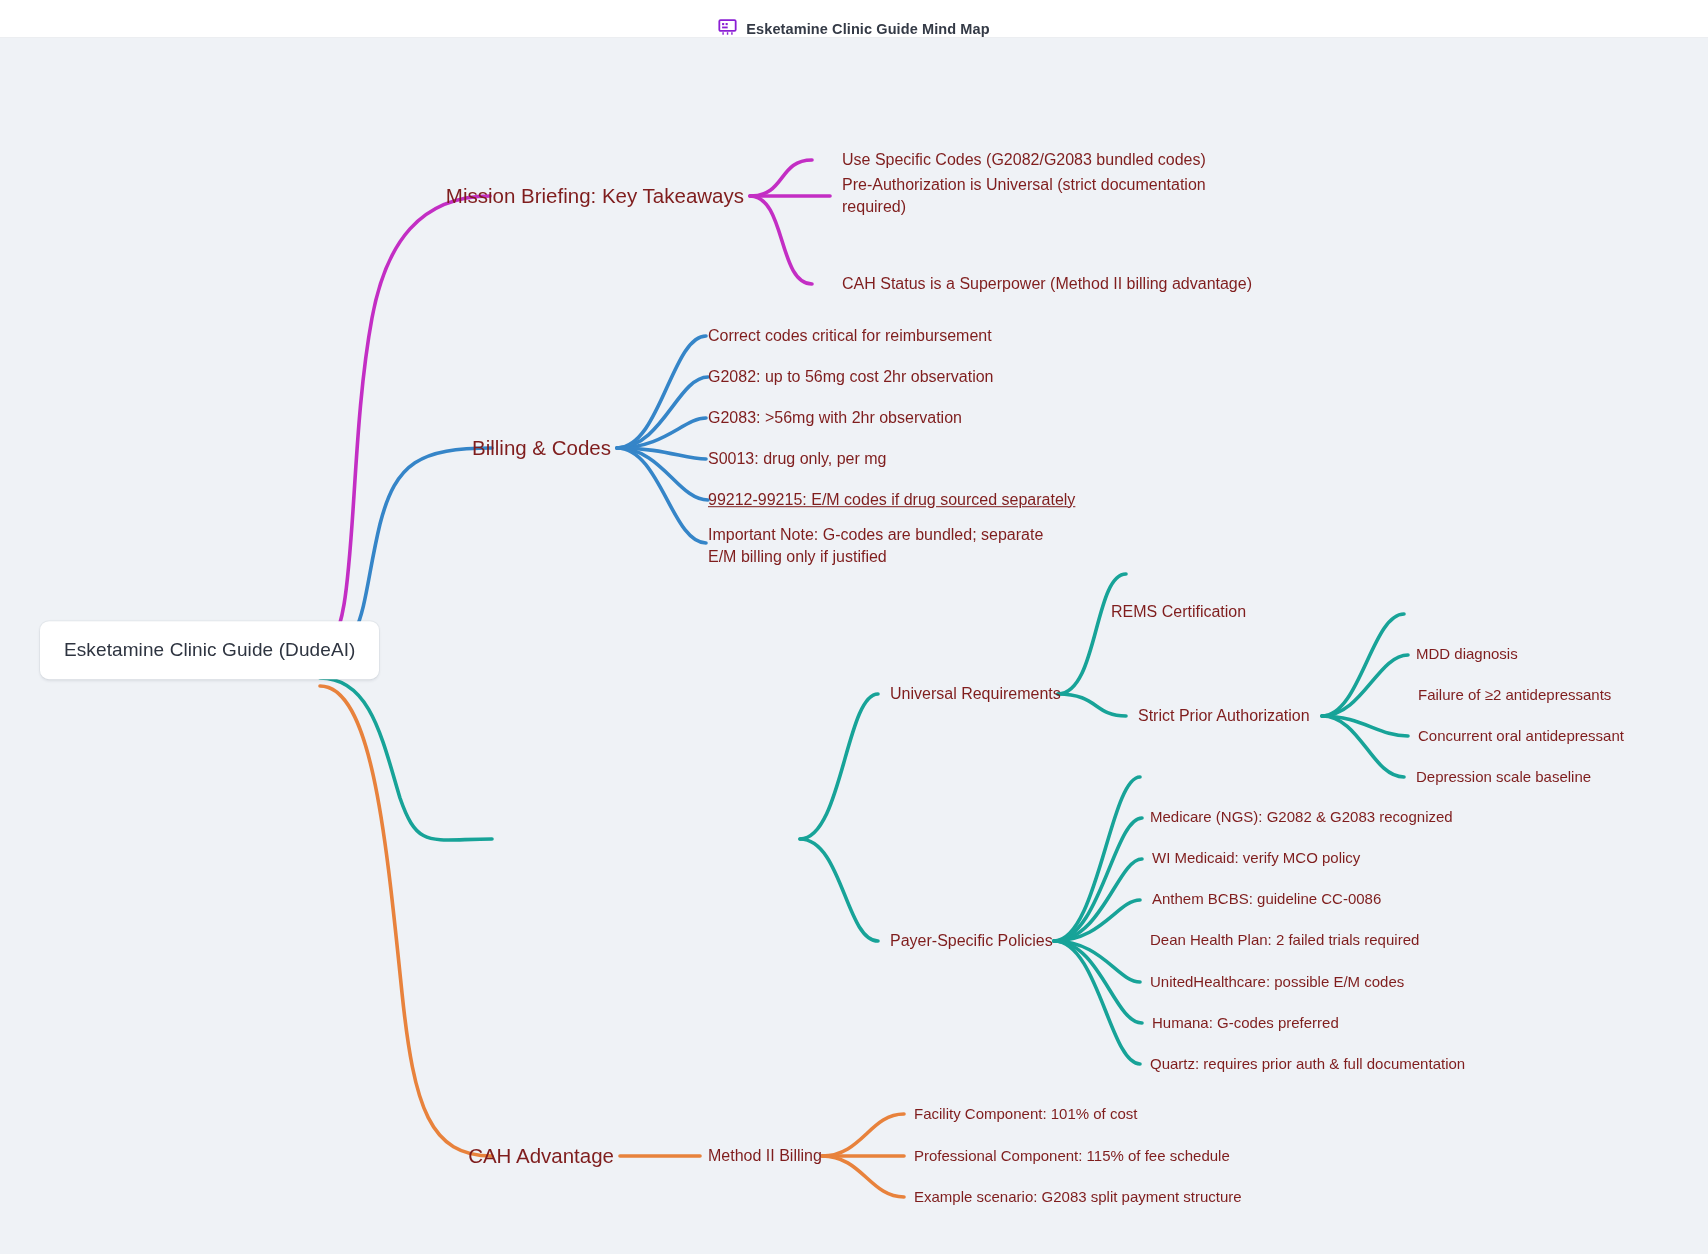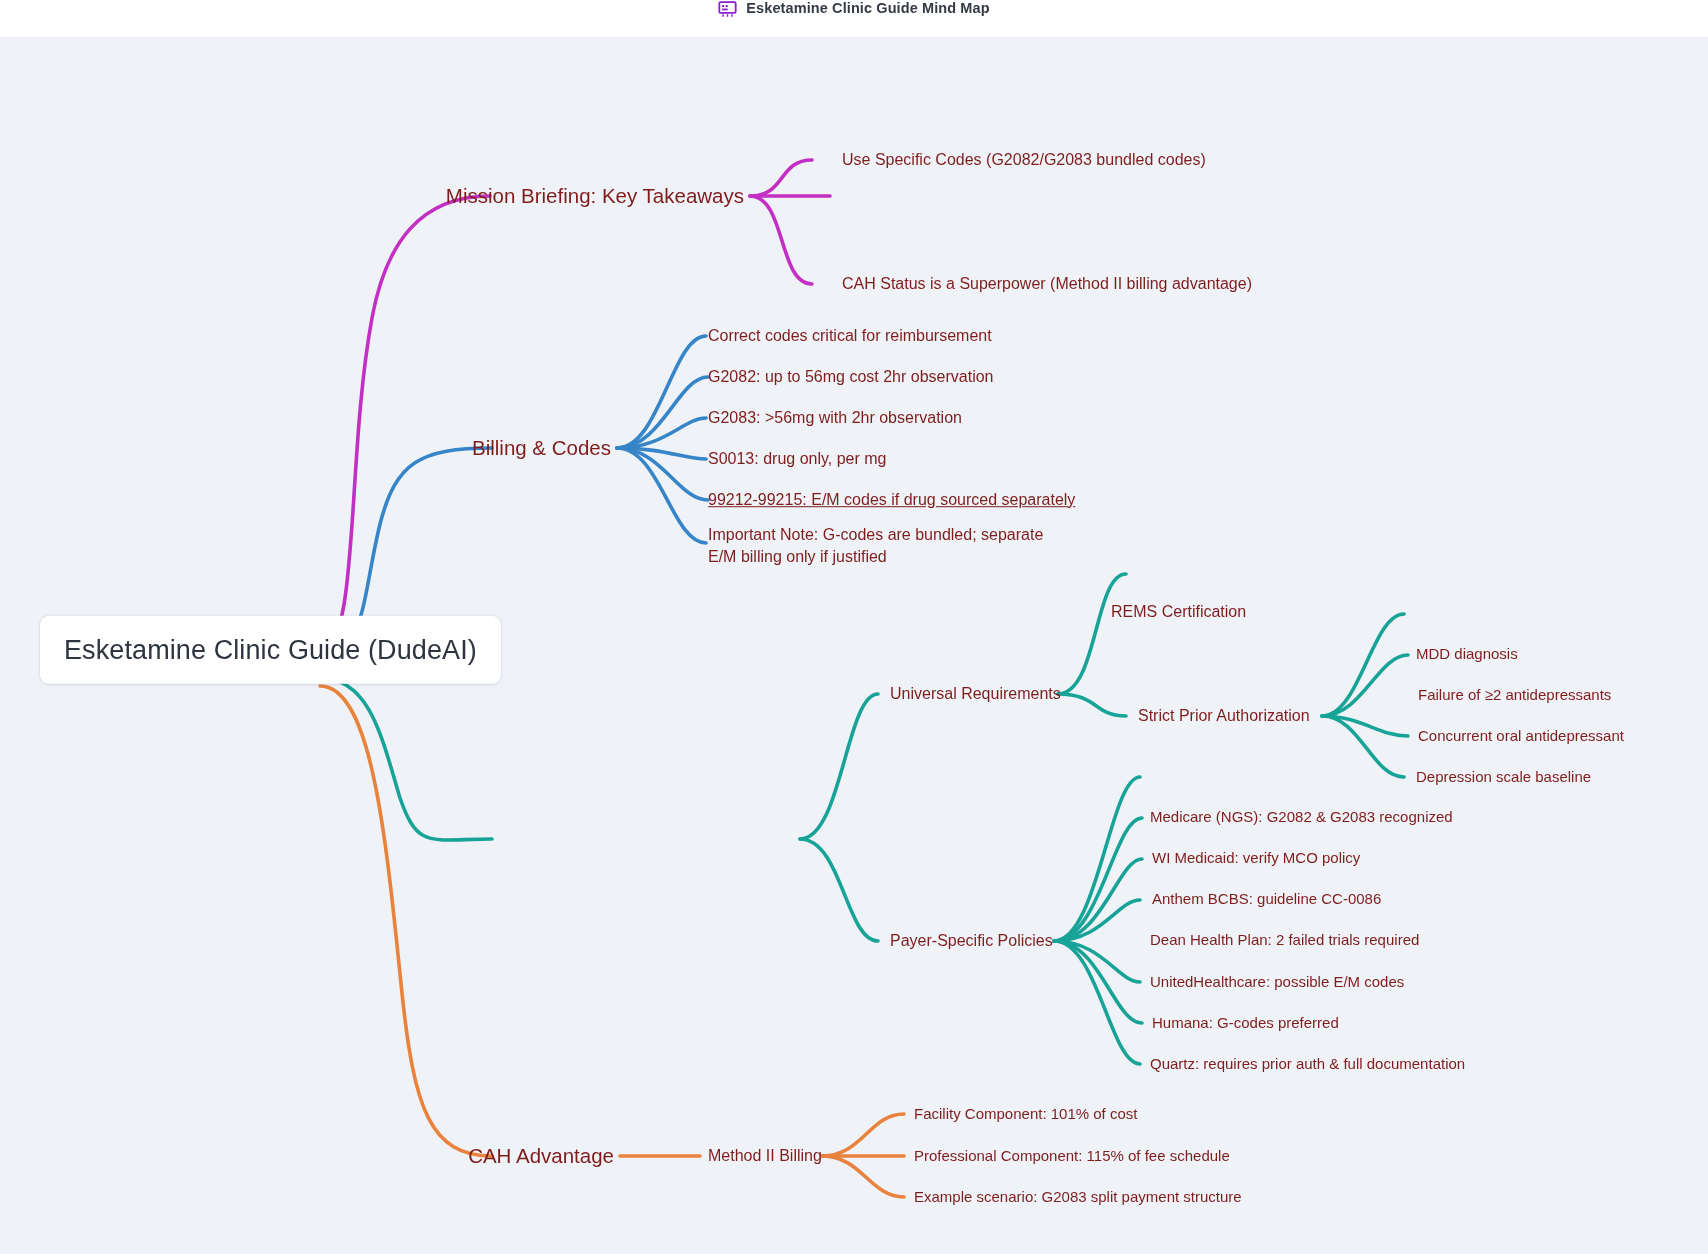--- a/index.html
+++ b/index.html
@@ -14,21 +14,21 @@
   #app {
     position: relative;
     width: 1708px; height: 1254px;
     background: #ffffff;
   }
   
   #header {
     position: absolute; left: 0; top: 0;
     width: 1708px; height: 38px;
     background: #ffffff;
-    display: flex; align-items: flex-start; justify-content: center;
+    display: flex; align-items: flex-end; justify-content: center;
     gap: 9px;
     border-bottom: 1px solid #eceef1;
     z-index: 5;
   }
   #header .hicon { display: block; width: 19px; height: 19px; flex: 0 0 auto; }
   #header .htitle {
     font-size: 14.5px; font-weight: bold; color: #343a46;
     letter-spacing: .1px; white-space: nowrap;
   }
   
@@ -43,21 +43,21 @@
     position: absolute;
     white-space: nowrap;
     color: #7f1d1d;
     line-height: 1.35;
   }
   .node.wrap { white-space: normal; }
   .node-root {
     background: #ffffff;
     border-radius: 9px;
     padding: 16px 24px;
-    font-size: 27px;
+    font-size: 19px;
     color: #2e3440;
     box-shadow: 0 1px 3px rgba(40,50,70,.10), 0 0 0 1px rgba(40,50,70,.035);
     letter-spacing: .1px;
   }
   .lvl1 { font-size: 20.5px; }
   .lvl2 { font-size: 16px; }
   .lvl3 { font-size: 15px; }
   .anchor-l { transform: translateY(-50%); }
   .anchor-r { transform: translate(-100%, -50%); }
 </style>
@@ -154,20 +154,21 @@
           <path d="M 822 1118 C 862 1118 870 1159 904 1159"></path>
         </g>
       </g>
     </svg>
 
     <div class="node node-root anchor-l" style="left:40px; top:612px;">Esketamine Clinic Guide (DudeAI)</div>
 
     <div class="node lvl1 anchor-r" style="left:744px; top:158px;">Mission Briefing: Key Takeaways</div>
 
     <div class="node lvl2 anchor-l" style="left:842px; top:122px;">Use Specific Codes (G2082/G2083 bundled codes)</div>
+    <div class="node lvl2 wrap anchor-l" style="left:842px; top:158px; width:370px;">Pre-Authorization is Universal (strict documentation required)</div>
     <div class="node lvl2 anchor-l" style="left:842px; top:246px;">CAH Status is a Superpower (Method II billing advantage)</div>
 
     <div class="node lvl1 anchor-r" style="left:611px; top:410px;">Billing &amp; Codes</div>
 
     <div class="node lvl2 anchor-l" style="left:708px; top:298px;">Correct codes critical for reimbursement</div>
     <div class="node lvl2 anchor-l" style="left:708px; top:339px;">G2082: up to 56mg cost 2hr observation</div>
     <div class="node lvl2 anchor-l" style="left:708px; top:380px;text-align:center;">G2083: &gt;56mg with 2hr observation</div>
     <div class="node lvl2 anchor-l" style="left:708px; top:421px;">S0013: drug only, per mg</div>
     <div class="node lvl2 anchor-l" style="left:708px; top:462px;text-decoration:underline;">99212-99215: E/M codes if drug sourced separately</div>
     <div class="node lvl2 wrap anchor-l" style="left:708px; top:508px; width:360px;">Important Note: G-codes are bundled; separate E/M billing only if justified</div>

